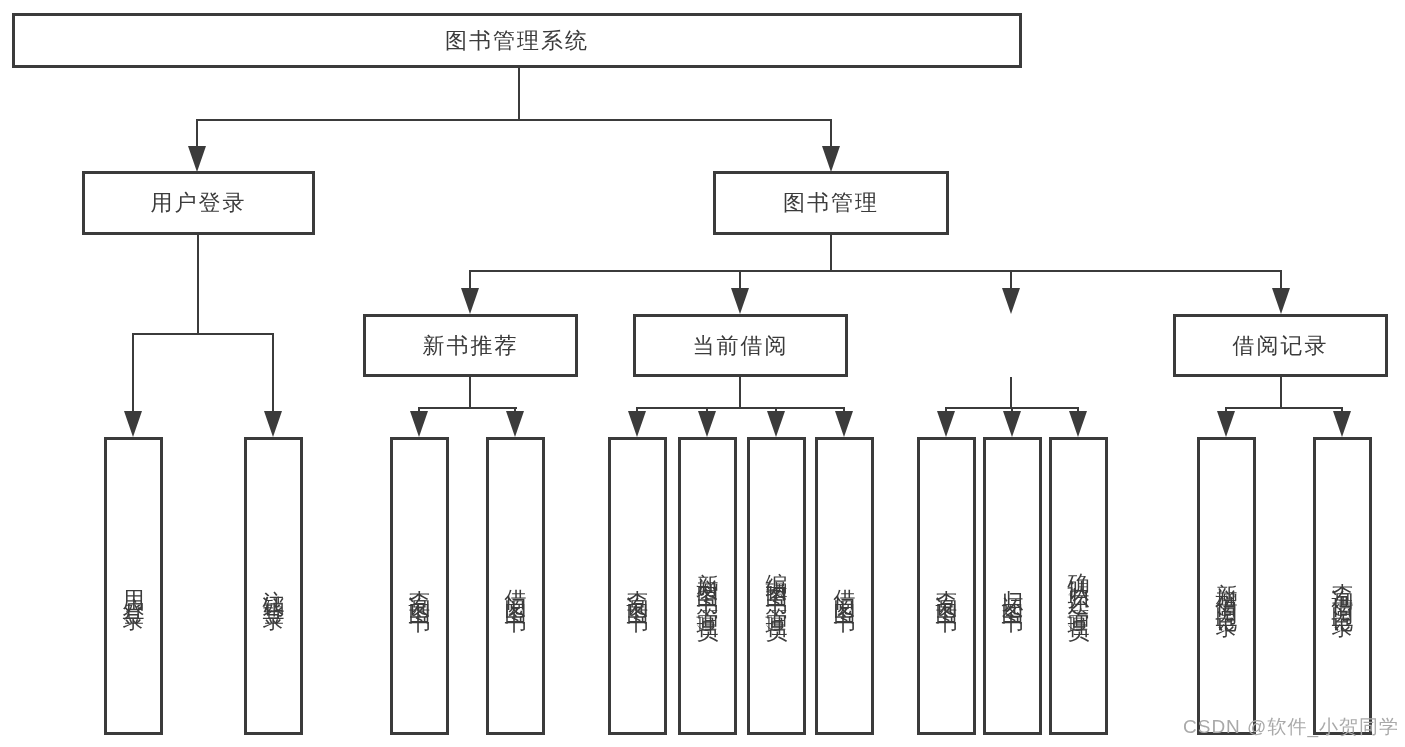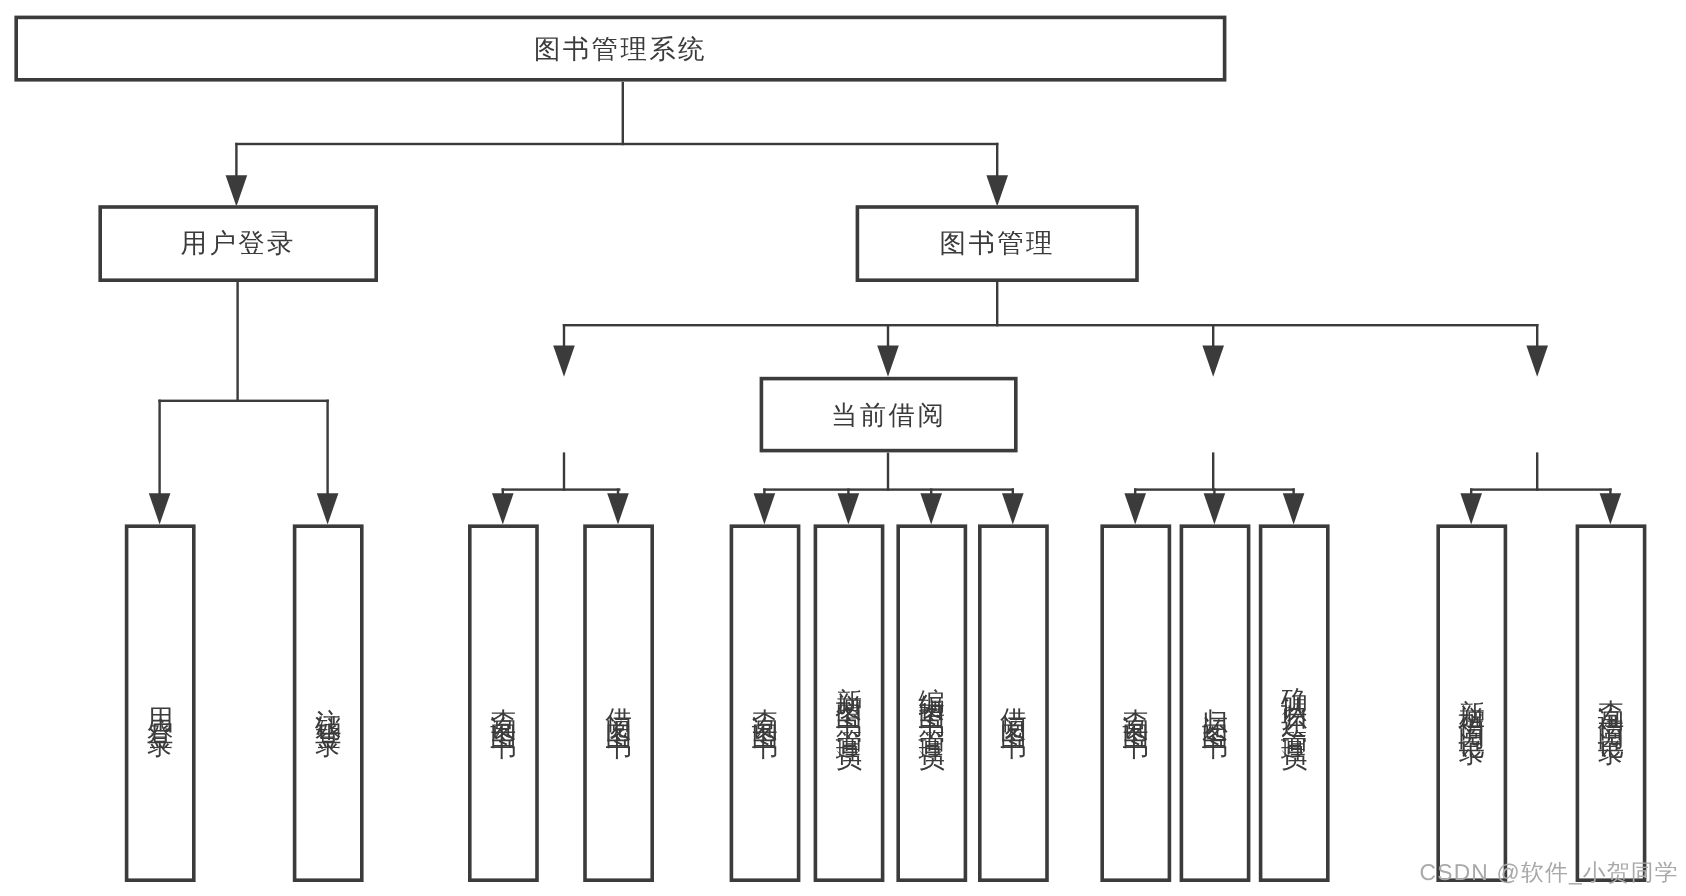--- a/index.html
+++ b/index.html
@@ -47,22 +47,28 @@
     <span class="t">图书管理系统</span>
   </div>
 
   <div class="box" style="left:82px;top:171px;width:233px;height:64px;">
     <span class="t">用户登录</span>
   </div>
   <div class="box" style="left:713px;top:171px;width:236px;height:64px;">
     <span class="t">图书管理</span>
   </div>
 
+  <div class="box" style="left:363px;top:314px;width:215px;height:63px;">
+    <span class="t">新书推荐</span>
+  </div>
   <div class="box" style="left:633px;top:314px;width:215px;height:63px;">
     <span class="t">当前借阅</span>
+  </div>
+  <div class="box" style="left:1173px;top:314px;width:215px;height:63px;">
+    <span class="t">借阅记录</span>
   </div>
 
   <div class="box vbox" style="left:104px;top:437px;width:59px;height:298px;">
     <span class="t">用户登录</span>
   </div>
   <div class="box vbox" style="left:244px;top:437px;width:59px;height:298px;">
     <span class="t">注销登录</span>
   </div>
 
   <div class="box vbox" style="left:390px;top:437px;width:59px;height:298px;">

